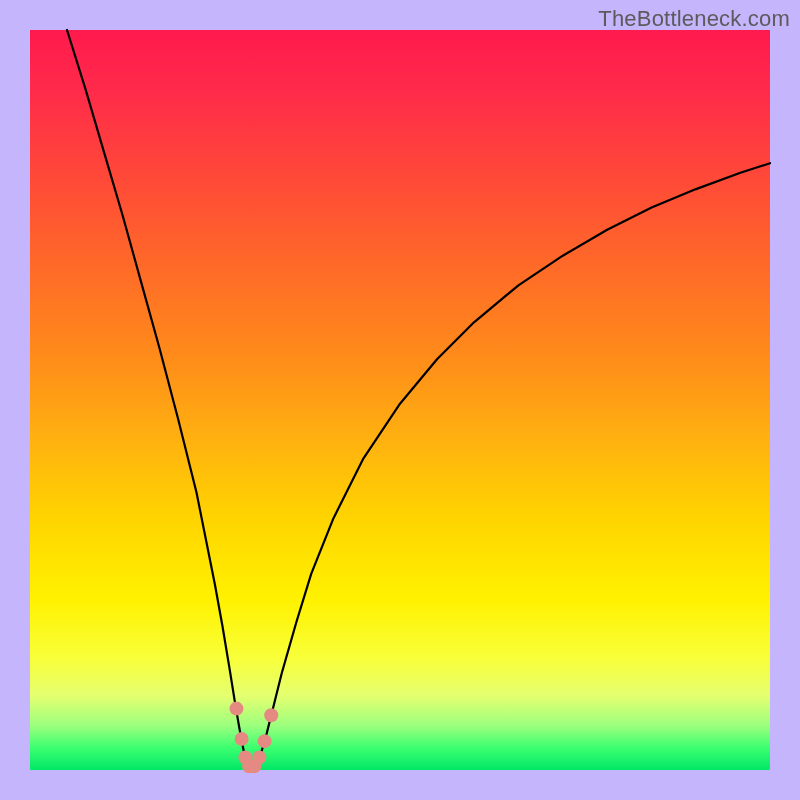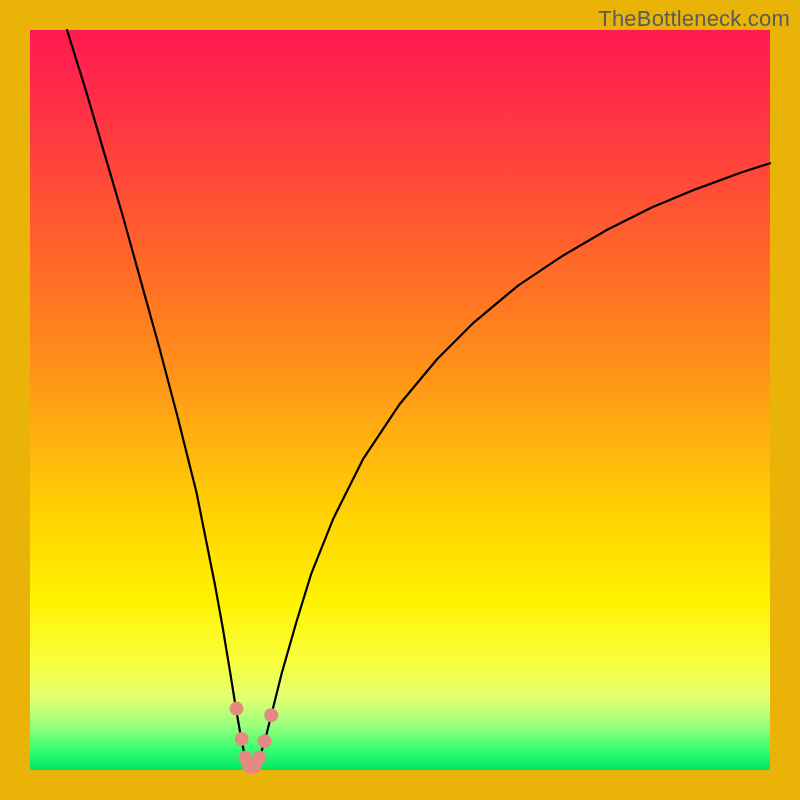--- a/index.html
+++ b/index.html
@@ -10,21 +10,21 @@
     overflow: hidden;
     background: #000;
     font-family: Arial, Helvetica, sans-serif;
   }
   .frame {
     position: absolute;
     left: 0;
     top: 0;
     width: 800px;
     height: 800px;
-    background: #eab308;
+    background: #c4b5fd;
   }
   .plot {
     position: absolute;
     left: 30px;
     top: 30px;
     width: 740px;
     height: 740px;
     background: linear-gradient(
       to bottom,
       #ff1a4d 0%,

